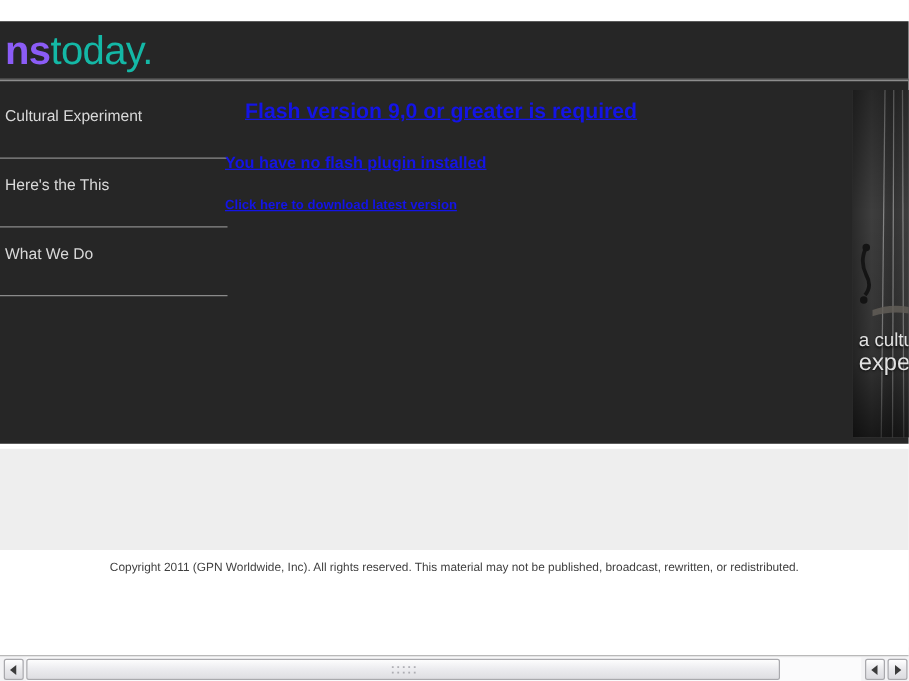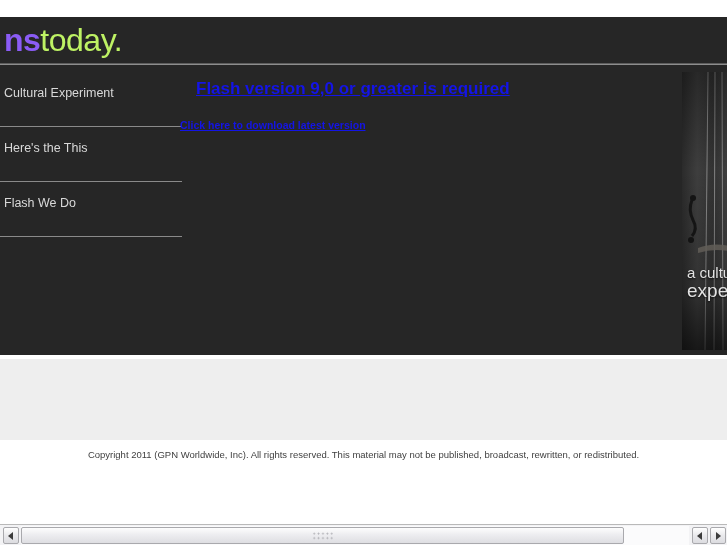--- a/index.html
+++ b/index.html
@@ -52,21 +52,21 @@
     font-size: 32px;
     letter-spacing: -0.5px;
     line-height: 38px;
     white-space: nowrap;
   }
   .logo .logo-ns {
     color: #8b5cf6;
     font-weight: bold;
   }
   .logo .logo-today {
-    color: #bef264;
+    color: #14b8a6;
     font-weight: normal;
   }
 
   .header-rule {
     position: absolute;
     left: 0;
     top: 46px;
     width: 727px;
     height: 2px;
     background: #8d8d8d;
@@ -288,27 +288,28 @@
     <div class="nav">
       <div class="nav-item">
         <span class="nav-label">Cultural Experiment</span>
         <span class="nav-sep"></span>
       </div>
       <div class="nav-item">
         <span class="nav-label">Here's the This</span>
         <span class="nav-sep"></span>
       </div>
       <div class="nav-item">
-        <span class="nav-label">Flash We Do</span>
+        <span class="nav-label">What We Do</span>
         <span class="nav-sep"></span>
       </div>
     </div>
 
     <div class="flash-block">
       <a class="flash-link l1" href="#">Flash version 9,0 or greater is required</a>
+      <a class="flash-link l2" href="#">You have no flash plugin installed</a>
       <a class="flash-link l3" href="#">Click here to download latest version</a>
     </div>
 
     <div class="promo">
       <svg class="strings" viewBox="0 0 69 278" preserveAspectRatio="none">
         <defs>
           <linearGradient id="bodyg" x1="0" y1="0" x2="1" y2="0">
             <stop offset="0%" stop-color="#2b2b2b"></stop>
             <stop offset="22%" stop-color="#3e3e3e"></stop>
             <stop offset="45%" stop-color="#333333"></stop>

